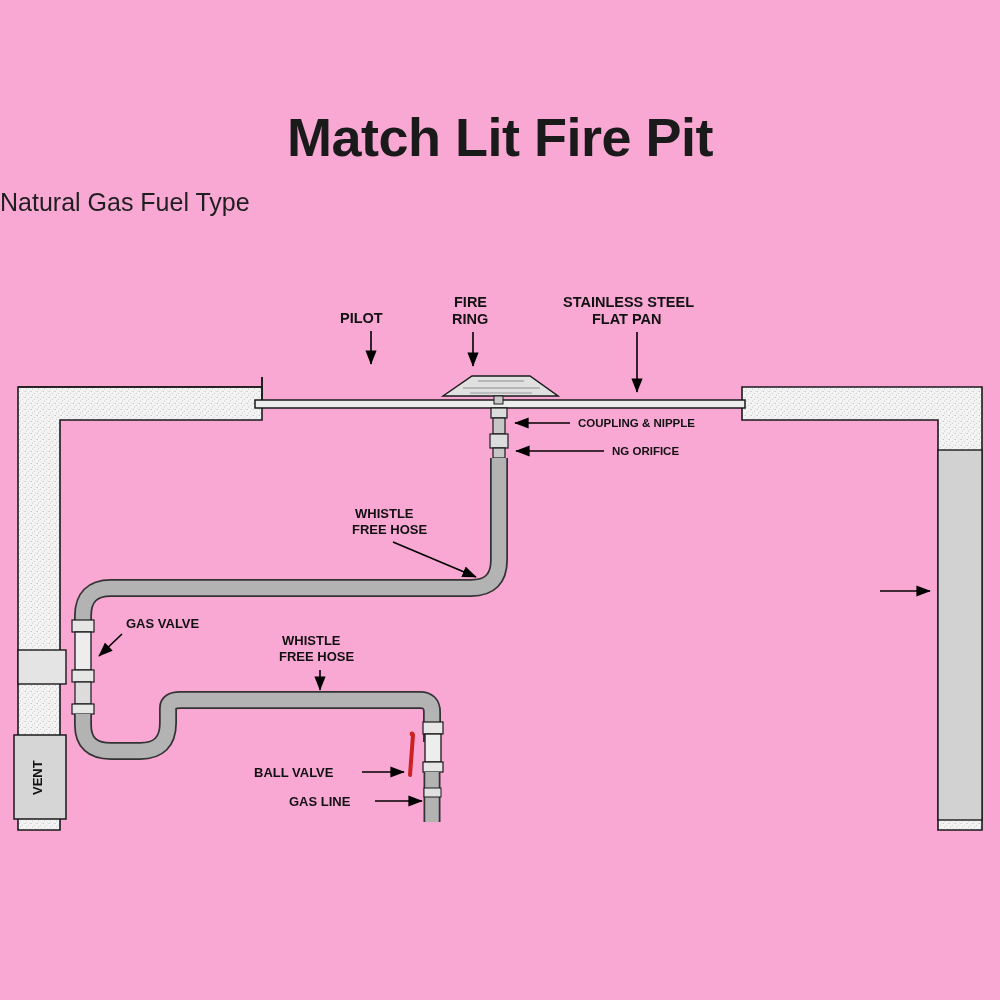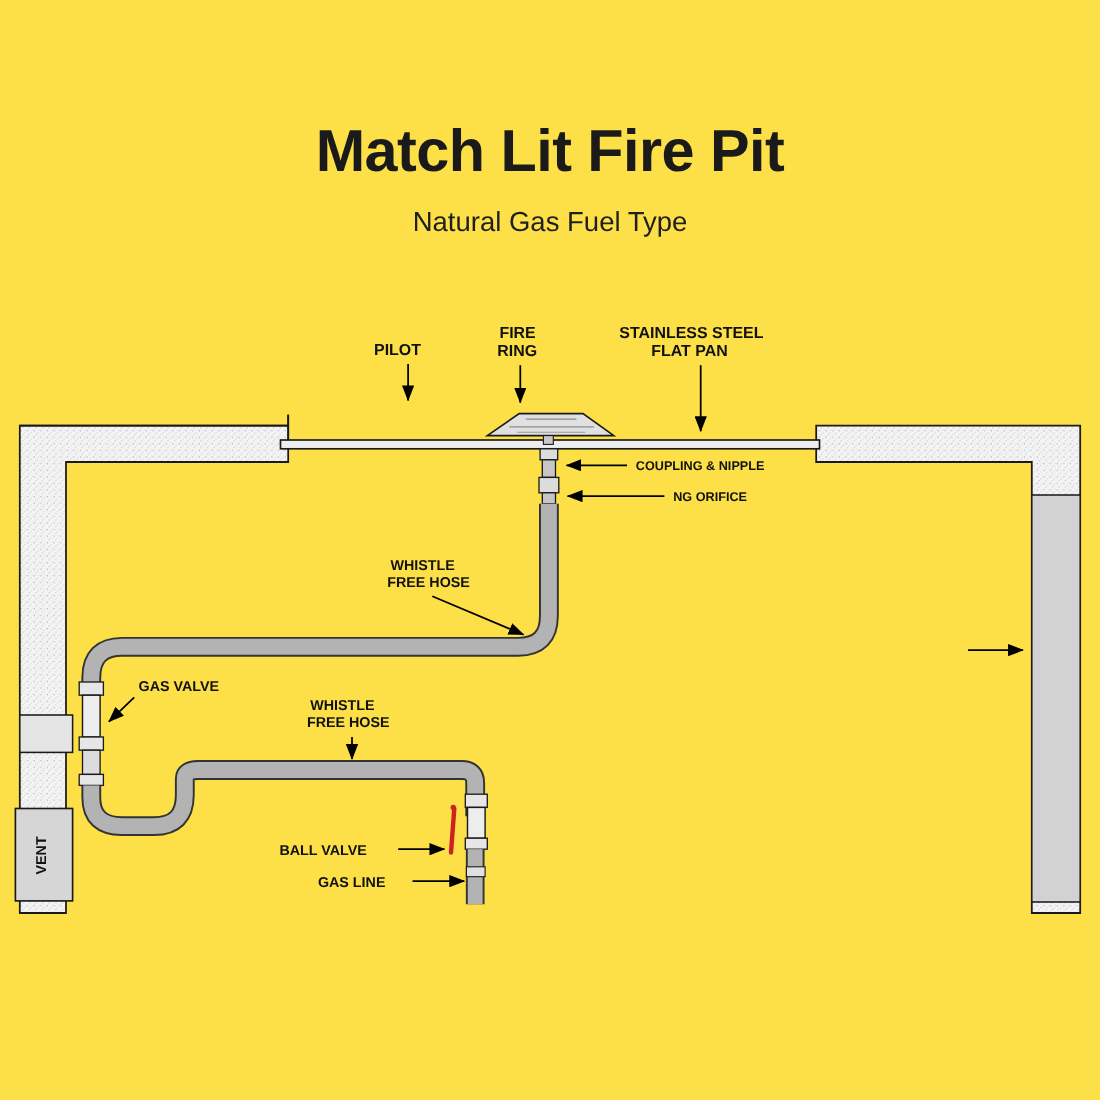--- a/index.html
+++ b/index.html
@@ -8,42 +8,42 @@
     background: #ffffff;
   }
   body {
     font-family: "Liberation Sans", sans-serif;
     -webkit-font-smoothing: antialiased;
   }
   #stage {
     position: relative;
     width: 1000px;
     height: 1000px;
-    background: #fde047;
+    background: #f9a8d4;
     overflow: hidden;
   }
   
   #title {
     position: absolute;
     left: 0;
     top: 108px;
     width: 1000px;
     text-align: center;
     font-size: 54px;
     font-weight: bold;
     color: #1a1a1a;
     letter-spacing: -0.5px;
     line-height: 1.1;
   }
   #subtitle {
     position: absolute;
     left: 0;
     top: 188px;
     width: 1000px;
-    text-align: center;
+    text-align: left;
     font-size: 25px;
     font-weight: normal;
     color: #1f1f1f;
   }
   
   #diagram {
     position: absolute;
     left: 0;
     top: 0;
     width: 1000px;

